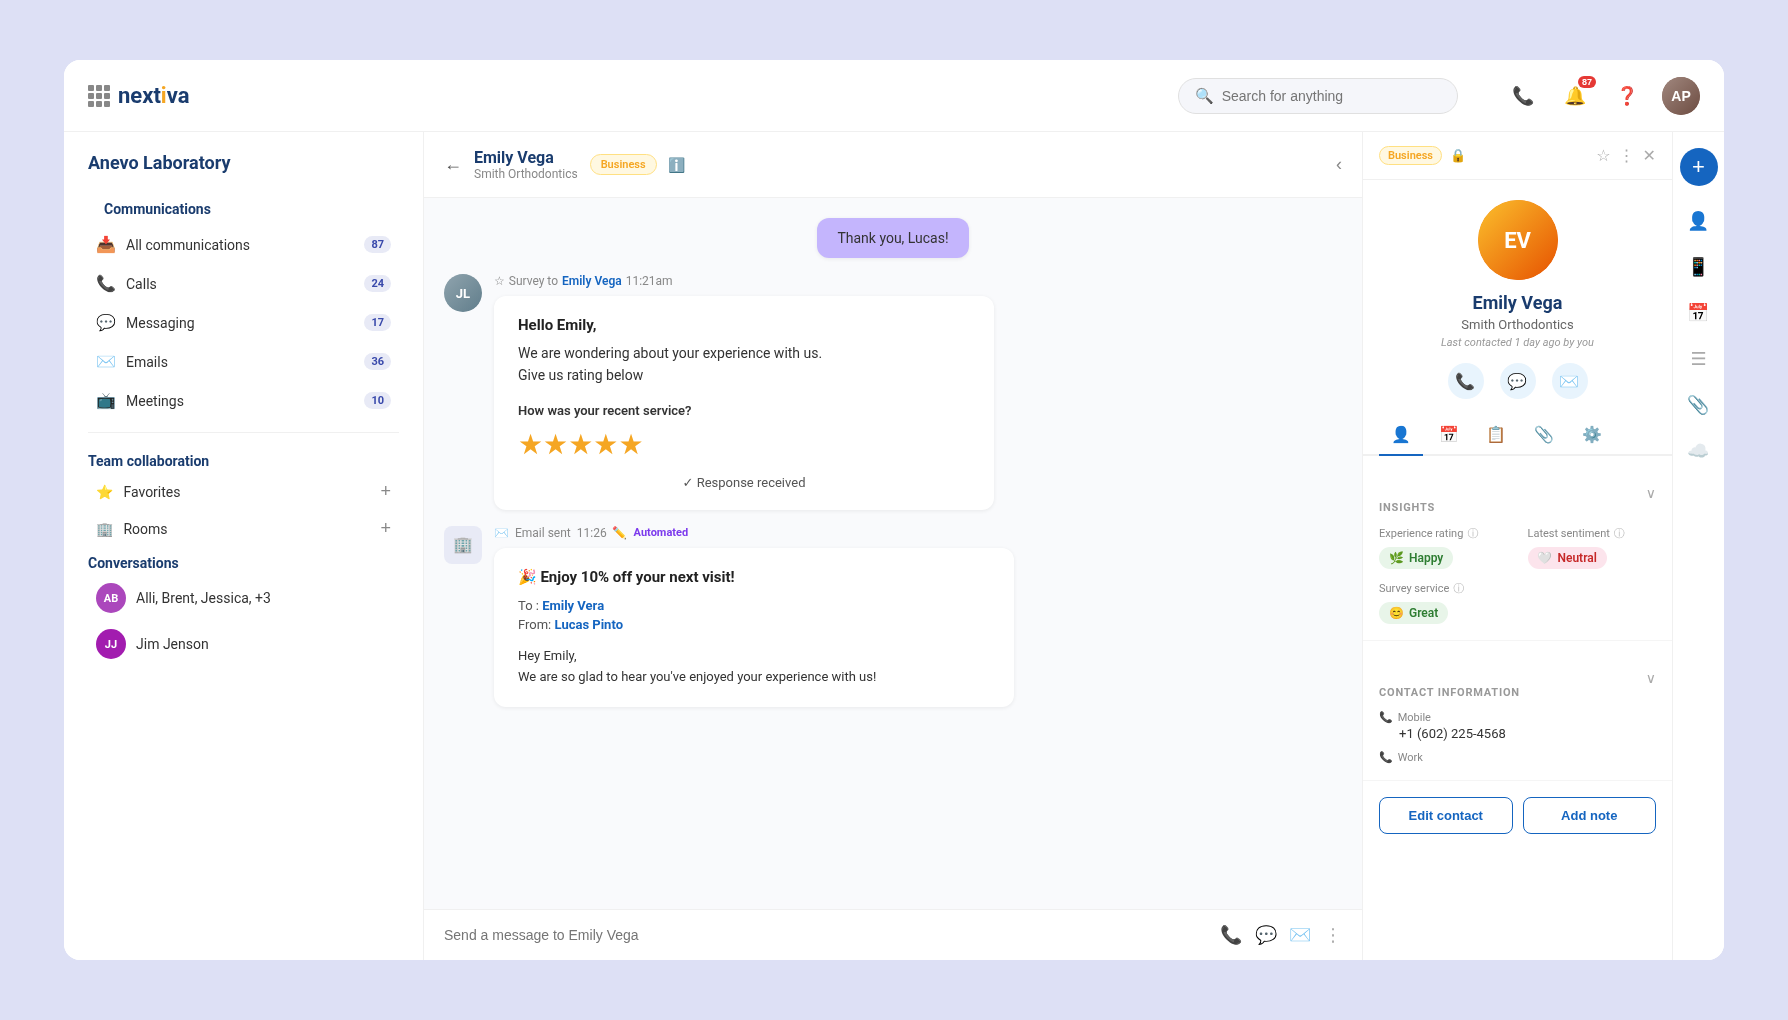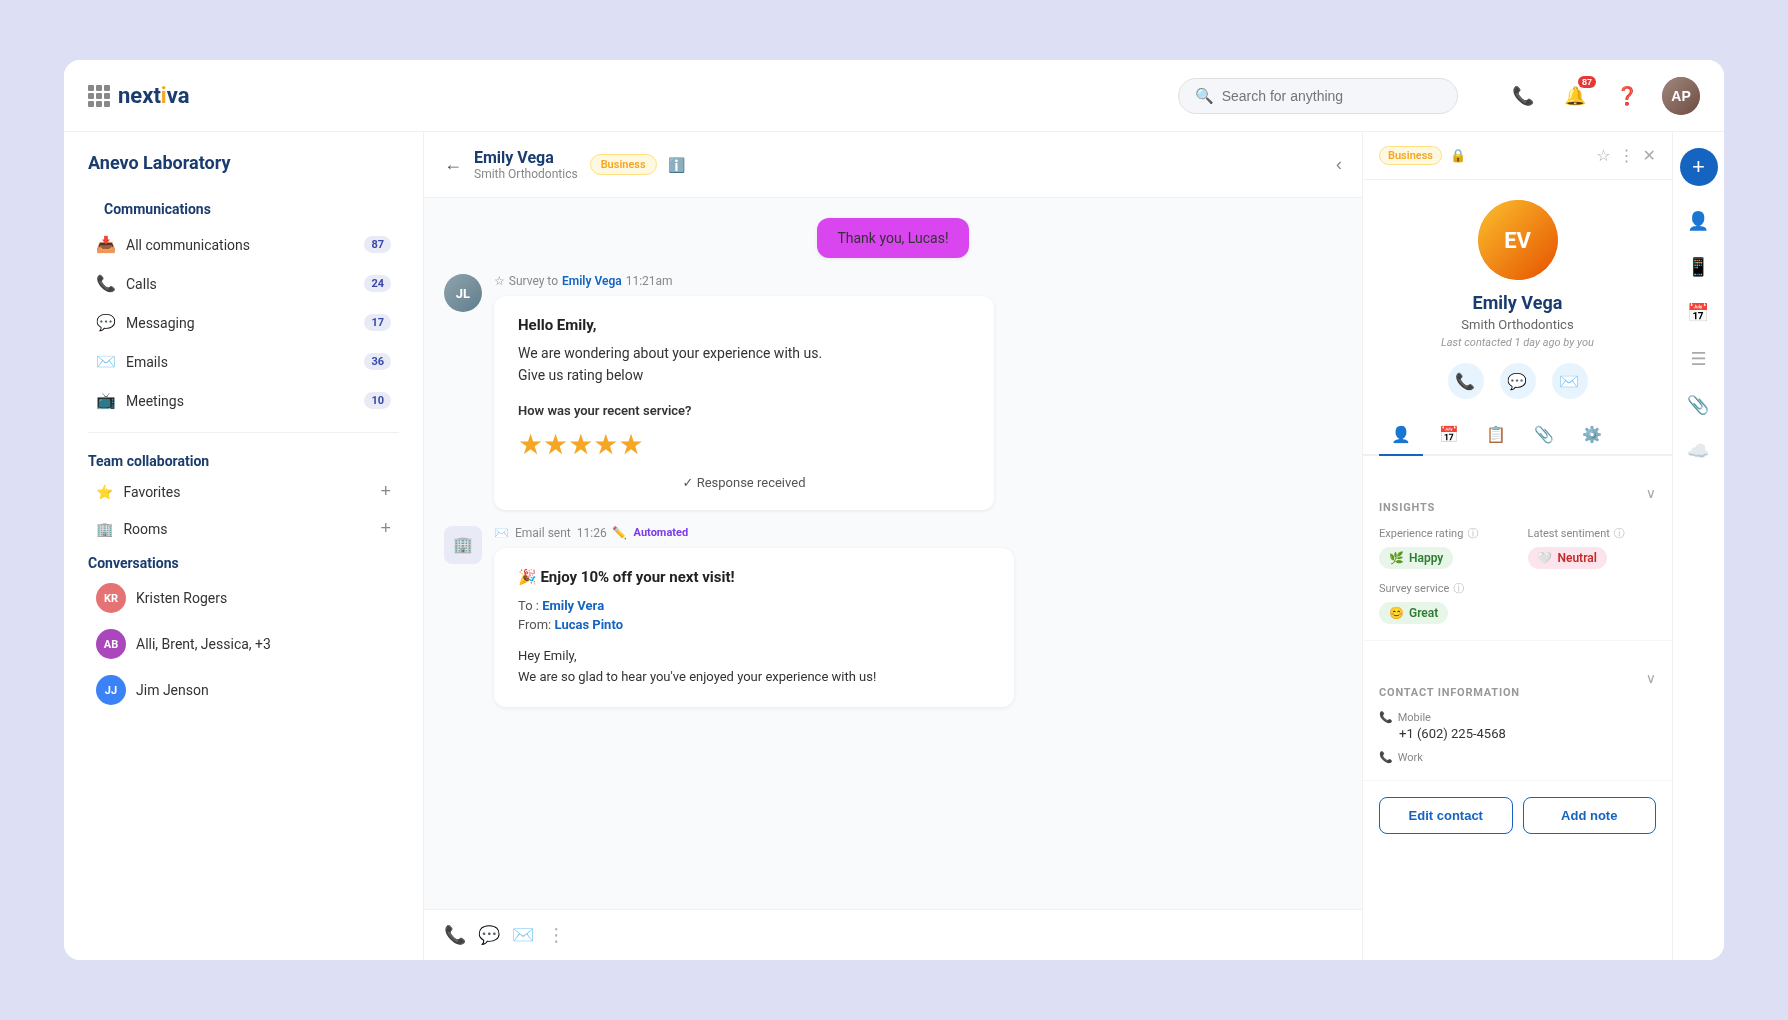--- a/index.html
+++ b/index.html
@@ -278,21 +278,21 @@
     .chat-messages {
       flex: 1;
       overflow-y: auto;
       padding: 20px;
       display: flex;
       flex-direction: column;
       gap: 16px;
     }
     
     .msg-bubble-simple {
-      background: #d946ef;
+      background: #c4b5fd;
       border-radius: 12px;
       padding: 12px 20px;
       max-width: 380px;
       align-self: center;
       box-shadow: 0 1px 4px rgba(0,0,0,0.07);
       font-size: 14px;
       color: #333;
     }
     
     .survey-row {
@@ -736,29 +736,25 @@
       </div>
       <div class="team-item">
         <span>🏢</span>
         <span>Rooms</span>
         <button class="plus-btn">+</button>
       </div>
 
       <div class="conversations-label">Conversations</div>
 
       <div class="convo-item">
-        <div class="convo-avatar" style="background:#e57373;">KR</div>
-        <span>Kristen Rogers</span>
-      </div>
-      <div class="convo-item">
         <div class="convo-avatar" style="background:#ab47bc;">AB</div>
         <span>Alli, Brent, Jessica, +3</span>
       </div>
       <div class="convo-item">
-        <div class="convo-avatar" style="background:#3b82f6;">JJ</div>
+        <div class="convo-avatar" style="background:#a21caf;">JJ</div>
         <span>Jim Jenson</span>
       </div>
     </div>
 
     <div class="chat-area">
 
       <div class="chat-header">
         <button class="chat-header-back">←</button>
         <div class="chat-header-info">
           <div class="name">Emily Vega</div>
@@ -818,20 +814,21 @@
               <div class="body">
                 Hey Emily,<br>
                 We are so glad to hear you've enjoyed your experience with us!
               </div>
             </div>
           </div>
         </div>
       </div>
 
       <div class="chat-input-area">
+        <input class="chat-input" type="text" placeholder="Send a message to Emily Vega" style="">
         <button class="chat-input-icon">📞</button>
         <button class="chat-input-icon">💬</button>
         <button class="chat-input-icon">✉️</button>
         <button class="chat-input-icon">⋮</button>
       </div>
     </div>
 
     <div class="right-panel">
       <div class="right-panel-header">
         <span class="business-badge-sm">Business</span>

